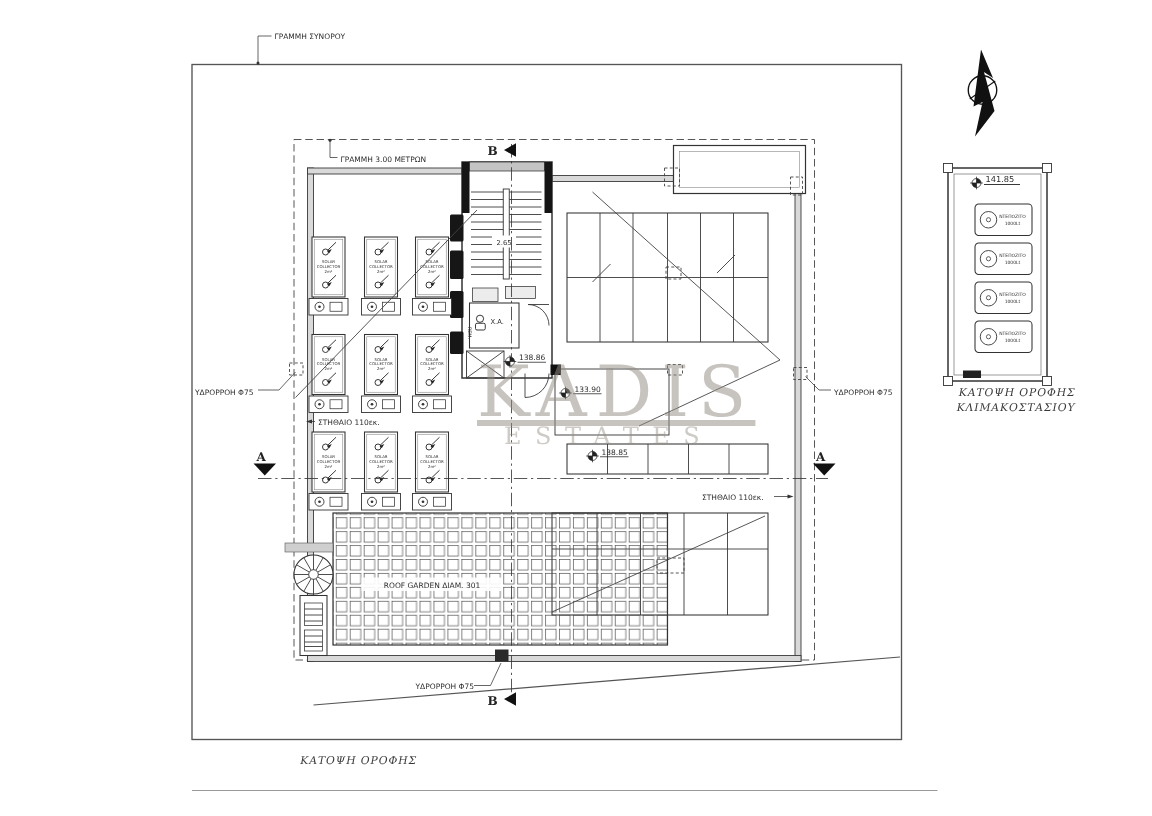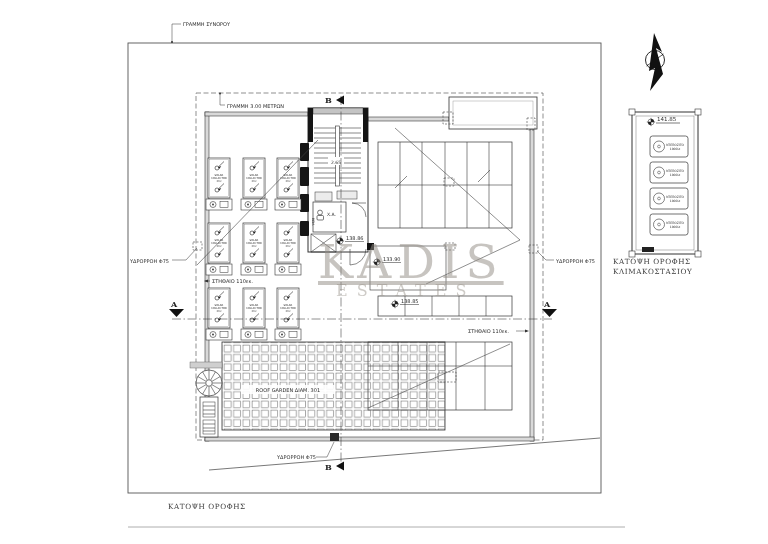--- a/index.html
+++ b/index.html
@@ -1,21 +1,21 @@
 <!DOCTYPE html>
 <html><head>
 <meta charset="utf-8">
 <style>
   html,body{margin:0;padding:0;background:#ffffff;}
   .sheet{position:relative;width:768px;height:544px;background:#ffffff;overflow:hidden;
          font-family:"DejaVu Sans",sans-serif;color:#2e2e2e;}
   .sheet svg{position:absolute;left:0;top:0;}
   .lbl{position:absolute;white-space:nowrap;color:#2e2e2e;}
   .caption{font-family:"DejaVu Serif",serif;font-size:7.2px;letter-spacing:.6px;
-           text-align:left;line-height:9.5px;color:#3a3a3a;}
+           text-align:right;line-height:9.5px;color:#3a3a3a;font-style:italic;}
   .wm{position:absolute;font-family:"DejaVu Serif",serif;pointer-events:none;}
   .wm1{left:318px;top:234px;font-size:47px;letter-spacing:6px;color:rgba(148,142,134,.52);text-decoration:underline;}
   .wm2{left:336px;top:281px;font-size:16px;letter-spacing:9px;color:rgba(148,142,134,.46);}
   
   text{font-family:"DejaVu Sans",sans-serif;fill:#2e2e2e;}
   .t5{font-size:5px;} .t45{font-size:4.5px;}
   .t32{font-size:3.2px;} .t55{font-size:5.5px;}
   .tser{font-family:"DejaVu Serif",serif;font-size:8px;font-weight:bold;fill:#222;}
   .thin{stroke:#3a3a3a;stroke-width:.6;fill:none;}
   .wall{fill:#d9d9d9;stroke:#3a3a3a;stroke-width:.6;}

